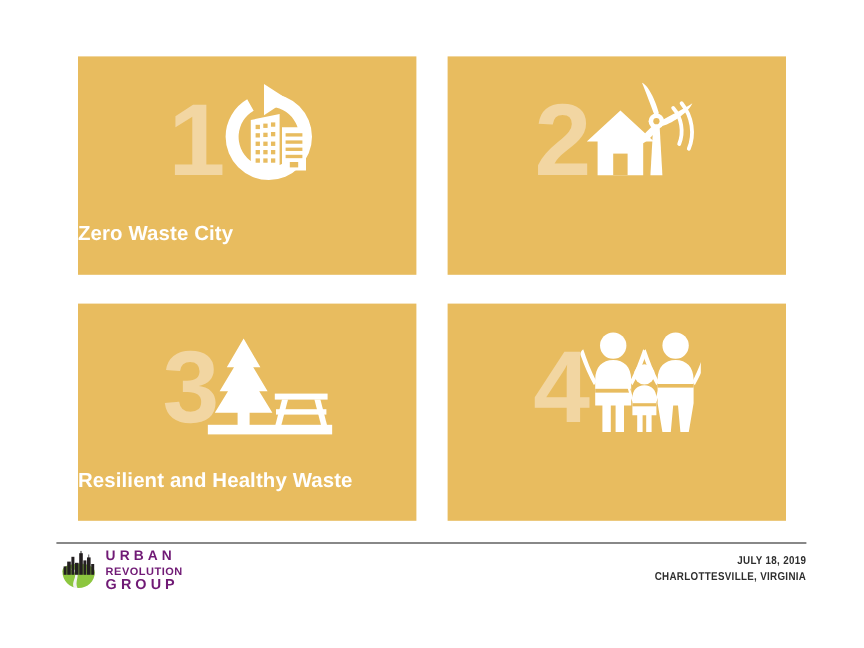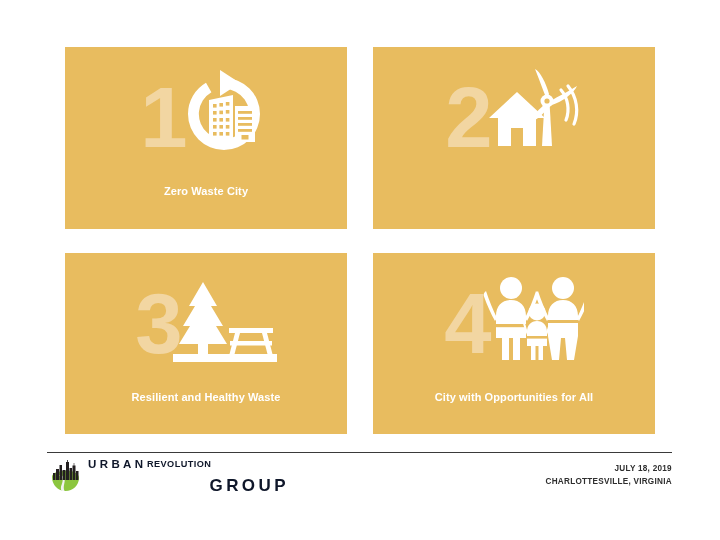--- a/index.html
+++ b/index.html
@@ -75,25 +75,24 @@
 
   .icon-svg {
     display: block;
   }
 
   .card-label {
     position: absolute;
     left: 0;
     right: 0;
     top: 138px;
-    text-align: center;
     color: #ffffff;
     font-family: "Liberation Sans", sans-serif;
     font-weight: bold;
-    font-size: 11px;
+    font-size: 17px;
     letter-spacing: 0.1px;
   }
 
   
   #footer-divider {
     position: absolute;
     left: 47px;
     top: 452px;
     width: 625px;
     height: 1px;
@@ -118,42 +117,42 @@
 
   #logo-mark {
     width: 33px;
     height: 33px;
     display: block;
     margin-right: 6px;
   }
 
   #logo-wordmark {
     display: flex;
-    flex-direction: row;
+    flex-direction: column;
     justify-content: center;
-    color: #0f172a;
+    color: #701a75;
     font-family: "Liberation Sans", sans-serif;
     font-weight: bold;
     line-height: 1.0;
   }
   .wm-line1 {
     font-size: 11.5px;
     letter-spacing: 3.4px;
   }
   .wm-line2 {
     font-size: 9px;
     letter-spacing: 0.4px;
     transform: scaleX(1.02);
     transform-origin: left center;
     margin-top: 1px;
   }
   .wm-line3 {
-    font-size: 17px;
+    font-size: 12px;
     letter-spacing: 3.4px;
-    margin-top: 18px;
+    margin-top: 0;
   }
 
   #footer-meta {
     position: absolute;
     right: 48px;
     top: 5px;
     text-align: right;
     color: #2e2e2e;
     font-family: "Liberation Sans Narrow", "Liberation Sans", sans-serif;
     font-size: 9.5px;
@@ -284,21 +283,20 @@
             <rect x="47" y="64" width="20" height="2.6" fill="#e8bc5f"></rect>
 
             <circle cx="83" cy="16" r="11" fill="#ffffff"></circle>
             <path d="M83 28 C92 28 98 34 98 44 L98 64 L94 88 L87 88 L85 66 L81 66 L79 88 L72 88 L68 64 L68 44 C68 34 74 28 83 28 Z" fill="#ffffff"></path>
             <path d="M69 46 C65 38 61 28 58 19 C56 20.5 55.2 22.5 56 24.5 C59 33 63 42 67 49 Z" fill="#ffffff"></path>
             <path d="M97 46 C101 38 105 28 108 19 C110 20.5 110.8 22.5 110 24.5 C107 33 103 42 99 49 Z" fill="#ffffff"></path>
             <rect x="68" y="48" width="30" height="3" fill="#e8bc5f"></rect>
           </svg>
         </div>
       </div>
-      <div class="card-label">City with Opportunities for All</div>
     </div>
 
   </div>
 
   <div id="footer-divider"></div>
 
   <div id="footer">
 
     <div id="logo-block">
       <svg id="logo-mark" viewBox="0 0 66 66">

